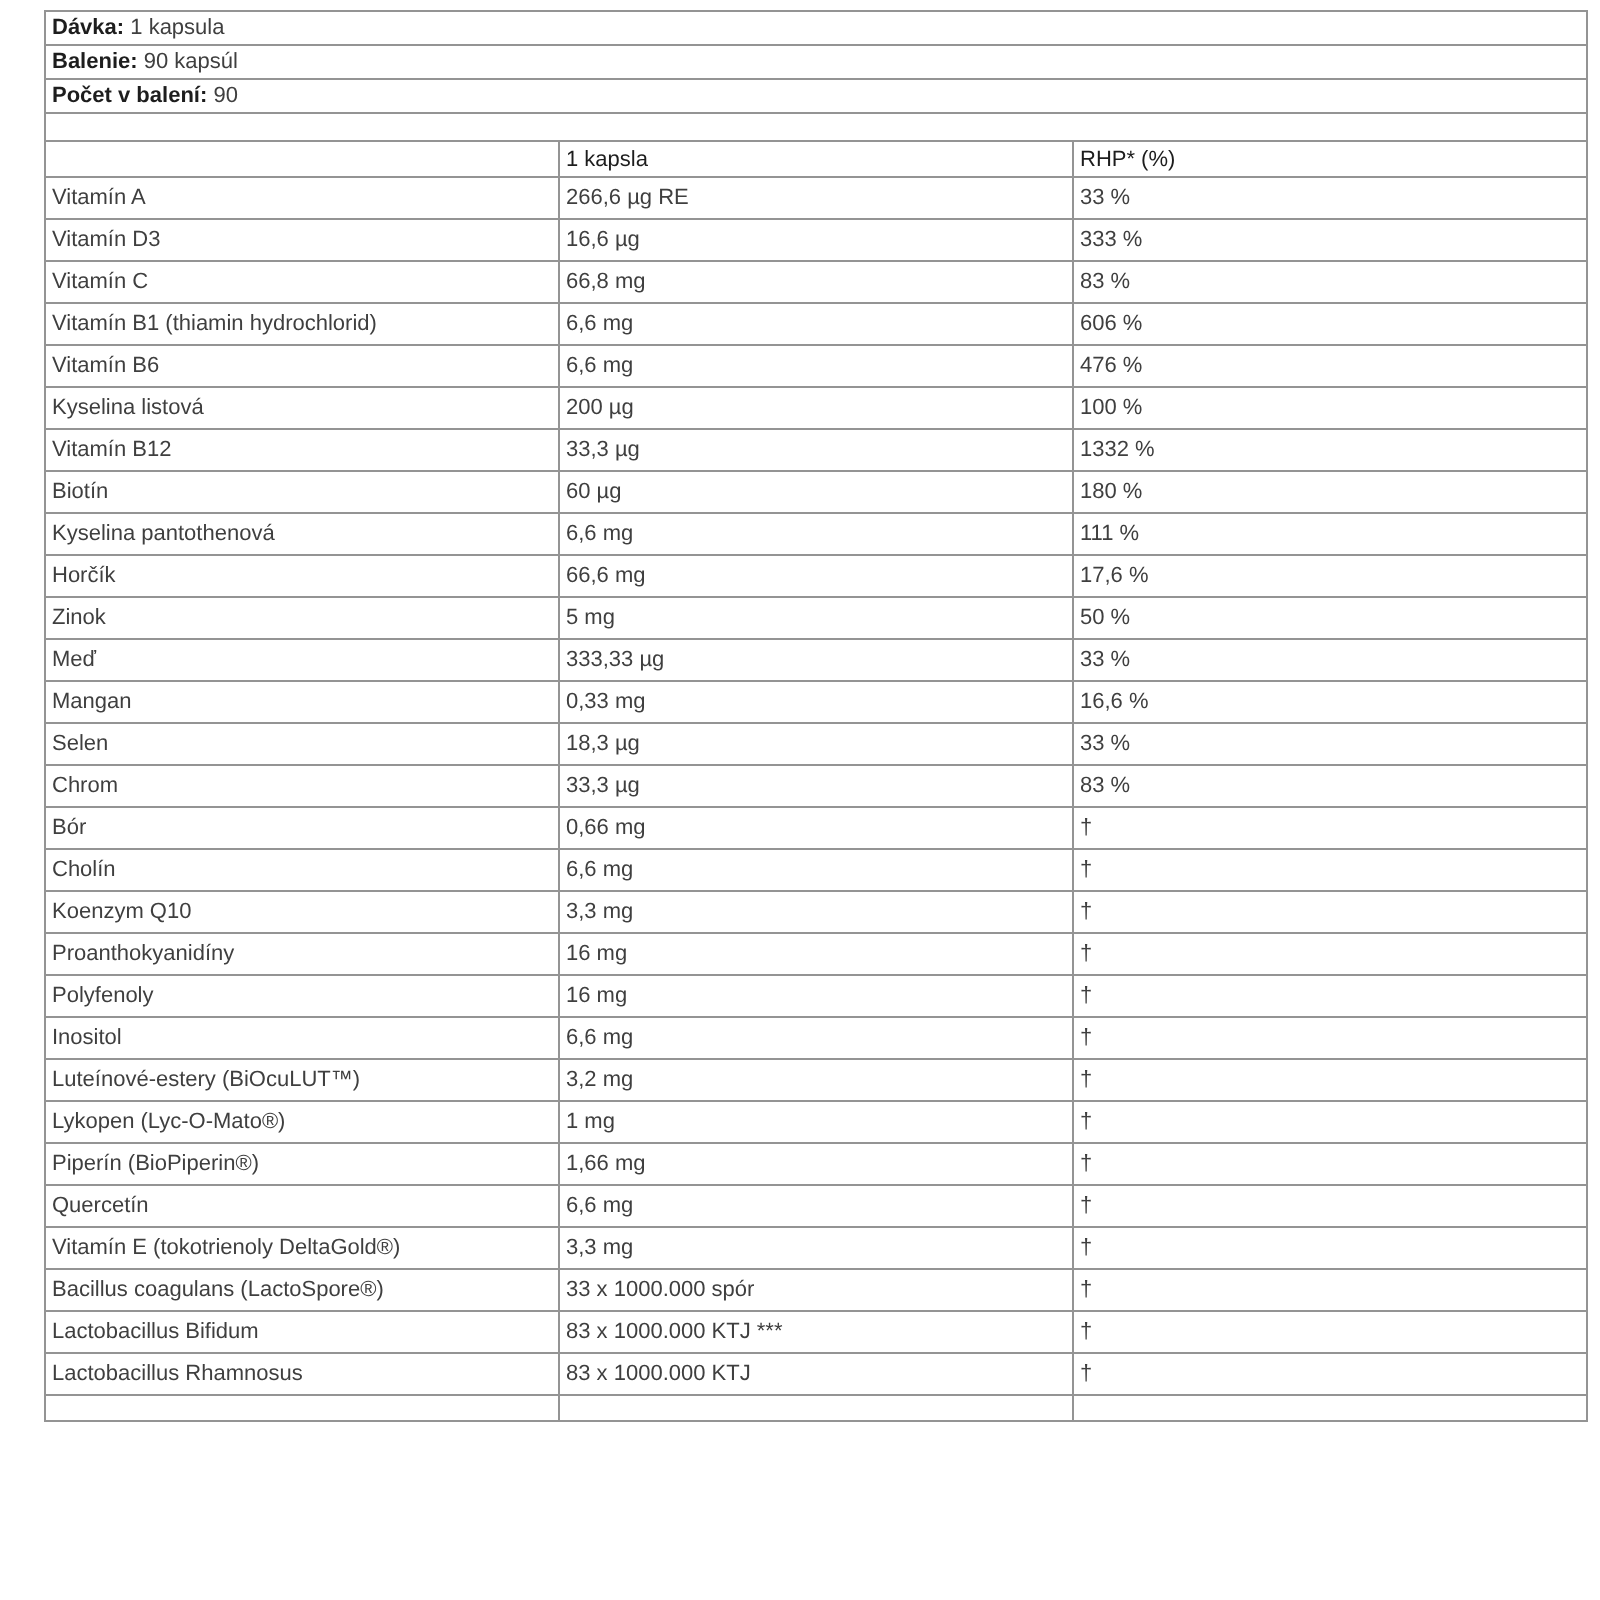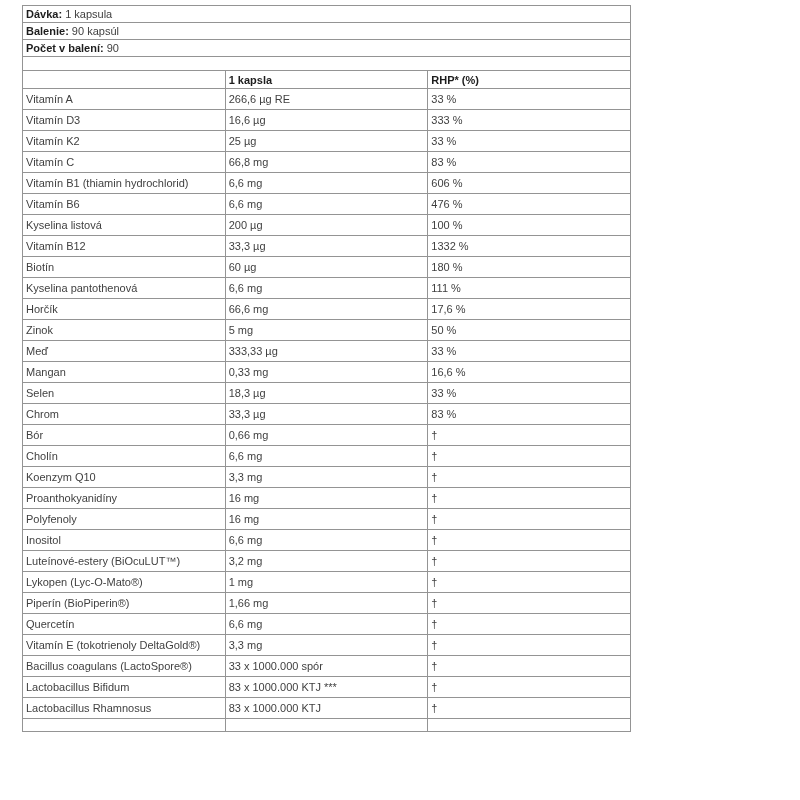--- a/index.html
+++ b/index.html
@@ -12,37 +12,37 @@
     font-family: "Liberation Sans", sans-serif;
   }
   .sheet {
     position: absolute;
     left: 22px;
     top: 5px;
   }
   table.nutri {
     border-collapse: collapse;
     table-layout: fixed;
-    width: 609px;
+    width: 772px;
   }
   table.nutri td {
     border: 1px solid #949494;
     font-size: 11px;
     color: #3f3f3f;
     padding: 0 0 0 3px;
     vertical-align: middle;
     overflow: hidden;
     white-space: nowrap;
   }
   td.col-name  { width: 410px; }
   td.col-amt   { width: 223px; }
   td.col-rhp   { width: 113px; }
   tr.info td   { height: 16px; }
   tr.blank td  { height: 13px; }
-  tr.head td   { height: 17px; font-weight: bold; color: #1d1d1d; margin-top: 21px; }
+  tr.head td   { height: 17px; font-weight: normal; color: #1d1d1d; margin-top: 21px; }
   tr.data td   { height: 20px; }
   tr.partial td{ height: 12px; }
   .info-label  { font-weight: bold; color: #1d1d1d; }
   .info-value  { color: #3f3f3f; }
 </style>
 </head>
 <body>
 
 <div class="sheet">
   <table class="nutri">
@@ -68,25 +68,20 @@
           <td class="col-name">Vitamín A</td>
           <td class="col-amt">266,6 µg RE</td>
           <td class="col-rhp">33 %</td>
         </tr>
         <tr class="data">
           <td class="col-name">Vitamín D3</td>
           <td class="col-amt">16,6 µg</td>
           <td class="col-rhp">333 %</td>
         </tr>
         <tr class="data">
-          <td class="col-name">Vitamín K2</td>
-          <td class="col-amt">25 µg</td>
-          <td class="col-rhp">33 %</td>
-        </tr>
-        <tr class="data">
           <td class="col-name">Vitamín C</td>
           <td class="col-amt">66,8 mg</td>
           <td class="col-rhp">83 %</td>
         </tr>
         <tr class="data">
           <td class="col-name">Vitamín B1 (thiamin hydrochlorid)</td>
           <td class="col-amt">6,6 mg</td>
           <td class="col-rhp">606 %</td>
         </tr>
         <tr class="data">

